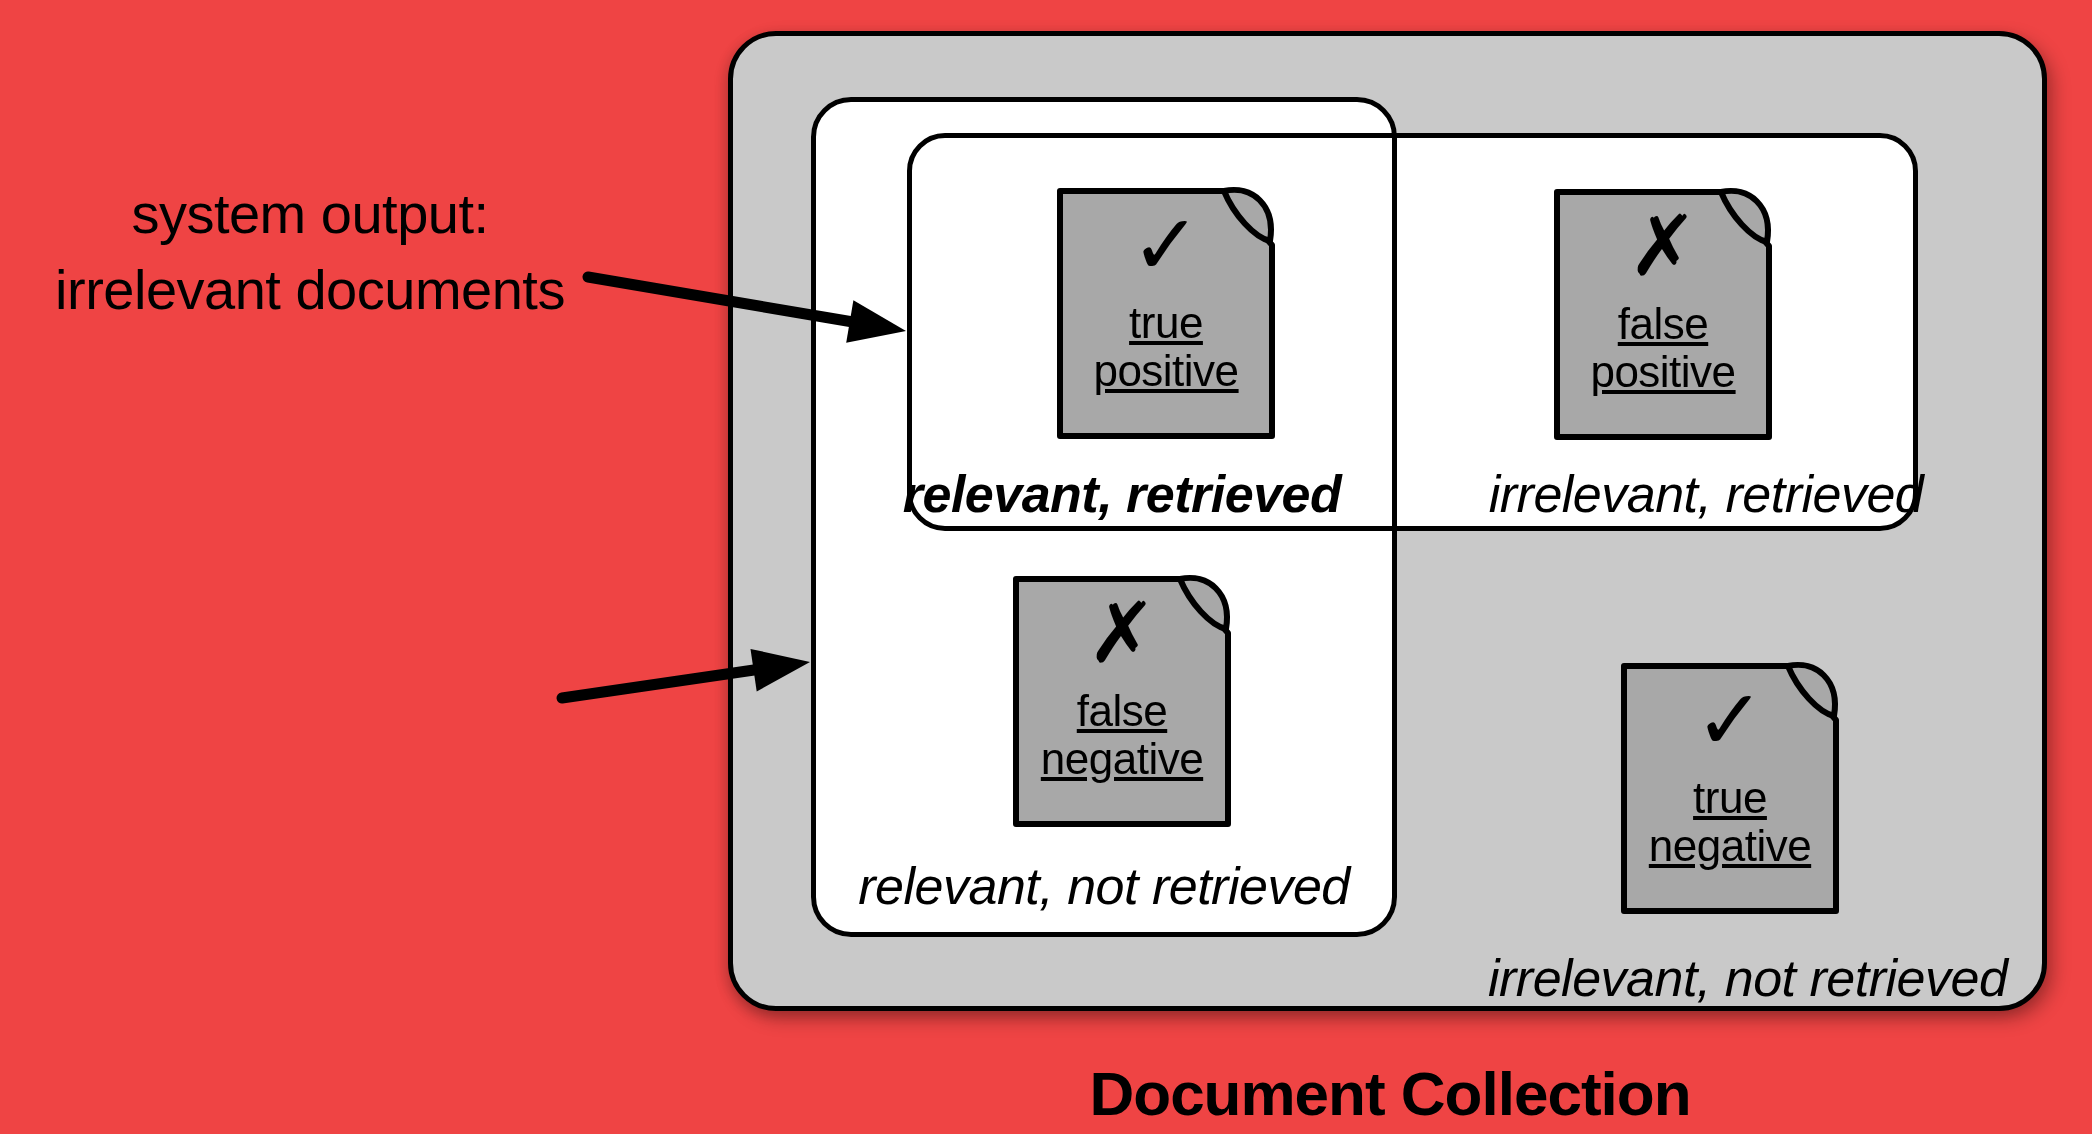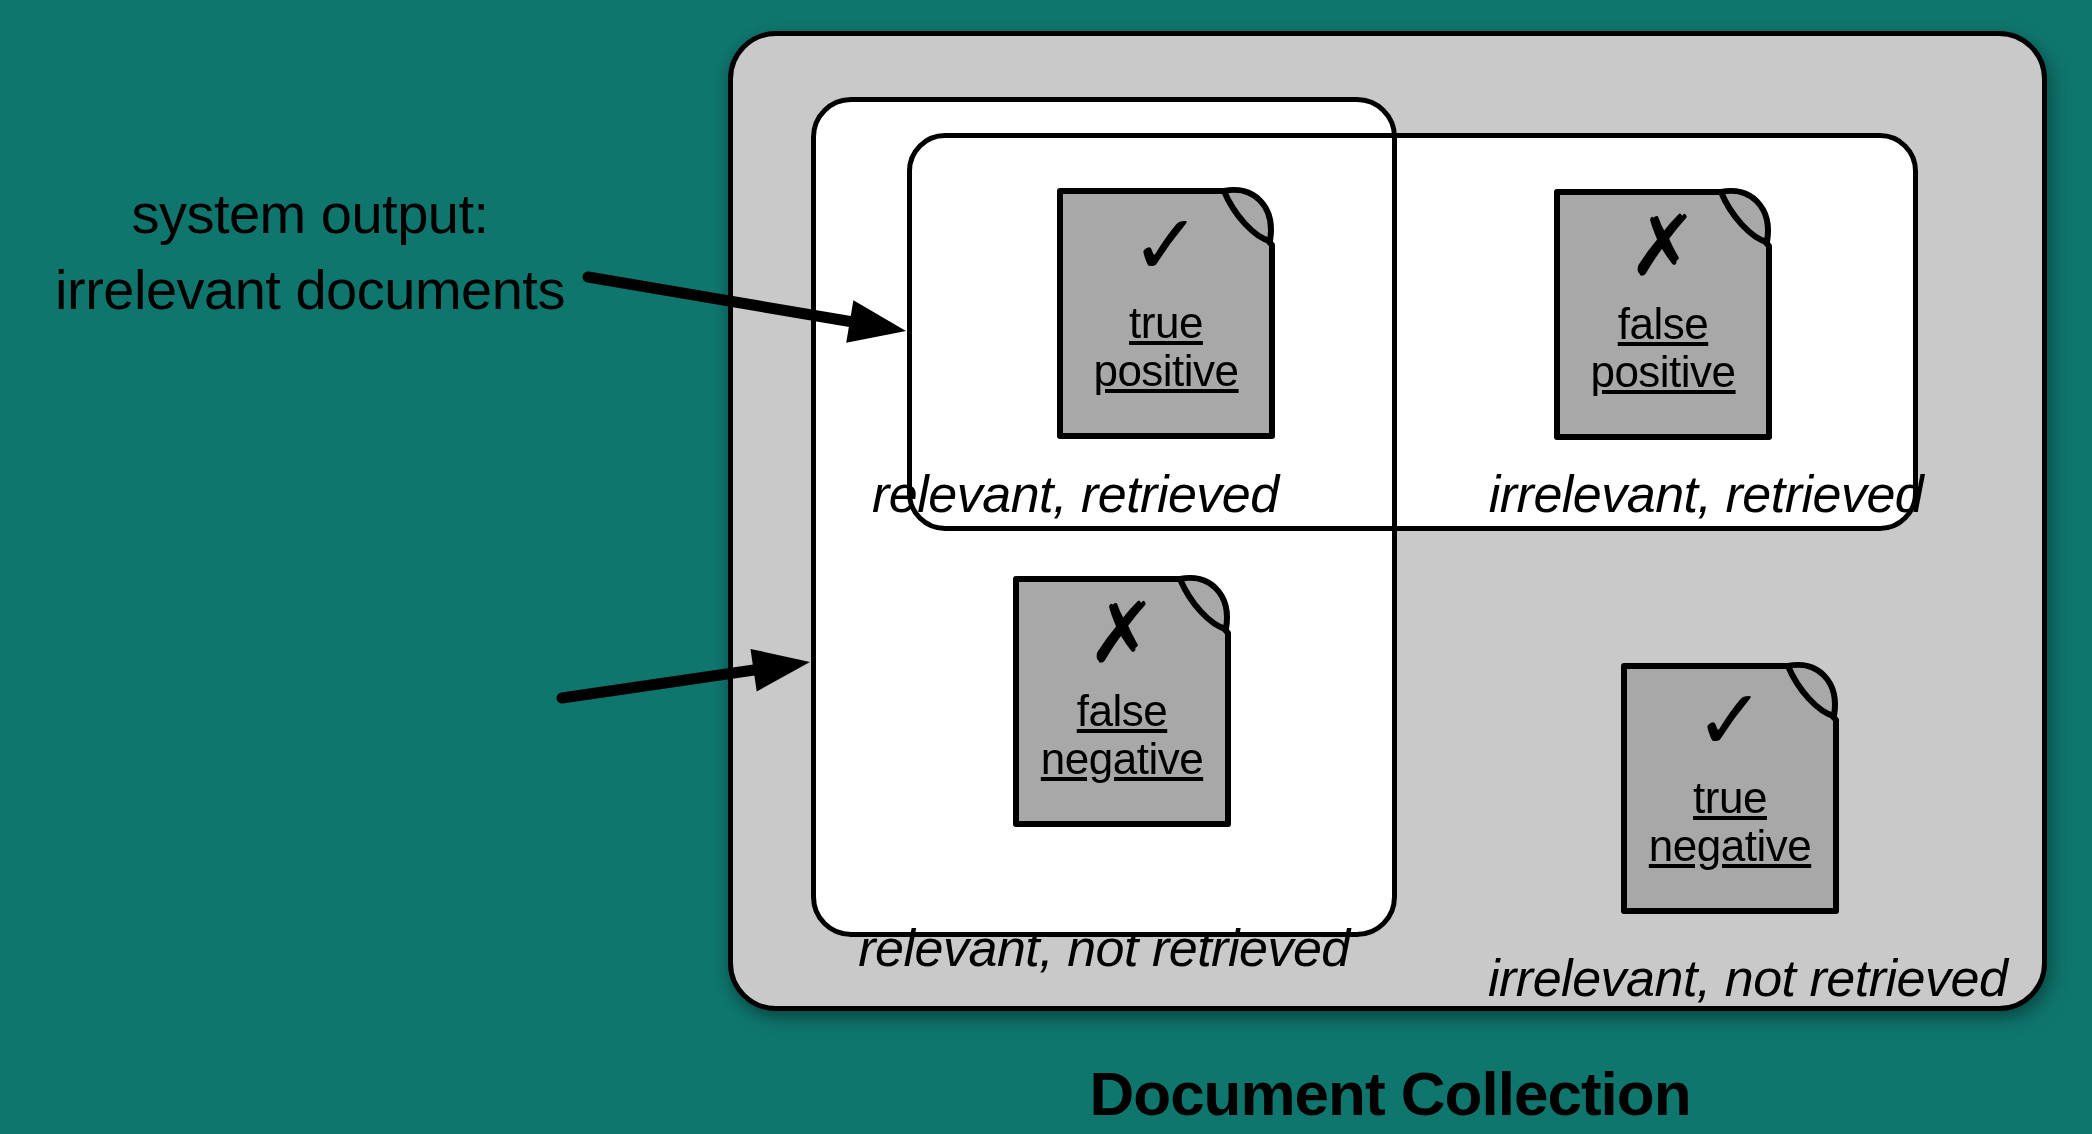--- a/index.html
+++ b/index.html
@@ -1,17 +1,17 @@
 <!DOCTYPE html>
 <html><head>
 <meta charset="utf-8">
 <style>
   html,body{margin:0;padding:0;background:#ffffff;}
   .stage{
-    position:relative;width:2092px;height:1134px;background:#0f766e;overflow:hidden;
+    position:relative;width:2092px;height:1134px;background:#ef4444;overflow:hidden;
     font-family:"Liberation Sans","DejaVu Sans",sans-serif;color:#000;
   }
   
   .annotation{
     position:absolute;text-align:center;font-size:56px;line-height:76px;
     letter-spacing:-0.5px;white-space:nowrap;
   }
   .annotation .ln{display:block;}
   #ann-system{left:10px;top:176px;width:600px;}
   #ann-info{left:0px;top:660px;width:600px;}
@@ -46,23 +46,23 @@
   }
   #doc-tp{left:1056px;top:187px;}
   #doc-fp{left:1553px;top:188px;}
   #doc-fn{left:1012px;top:575px;}
   #doc-tn{left:1620px;top:662px;}
   
   .region-label{
     position:absolute;font-style:italic;font-size:52px;line-height:56px;
     white-space:nowrap;z-index:4;letter-spacing:-0.5px;
   }
-  #lbl-rel-ret{left:872px;top:466px;width:500px;text-align:left;}
+  #lbl-rel-ret{left:872px;top:466px;width:500px;text-align:center;font-weight:bold;}
   #lbl-irr-ret{left:1456px;top:466px;width:500px;text-align:center;}
-  #lbl-rel-not{left:854px;top:920px;width:500px;text-align:center;}
+  #lbl-rel-not{left:854px;top:858px;width:500px;text-align:center;}
   #lbl-irr-not{left:1488px;top:950px;width:500px;text-align:center;}
   
   .caption{
     position:absolute;left:1040px;top:1058px;width:700px;text-align:center;
     font-size:62px;font-weight:bold;letter-spacing:-1px;z-index:4;white-space:nowrap;
   }
   
   .arrow-layer{position:absolute;left:0;top:0;width:2092px;height:1134px;z-index:5;pointer-events:none;}
 </style>
 </head>

